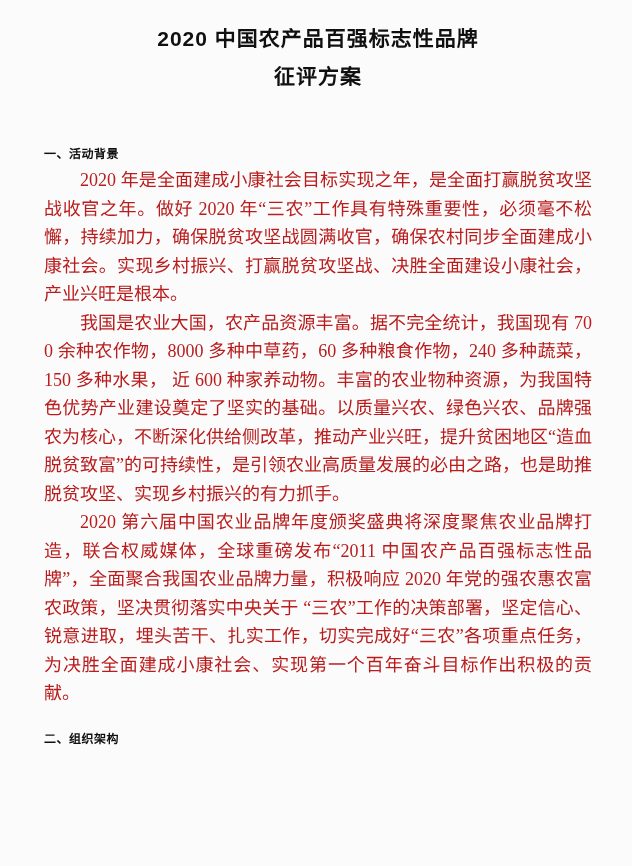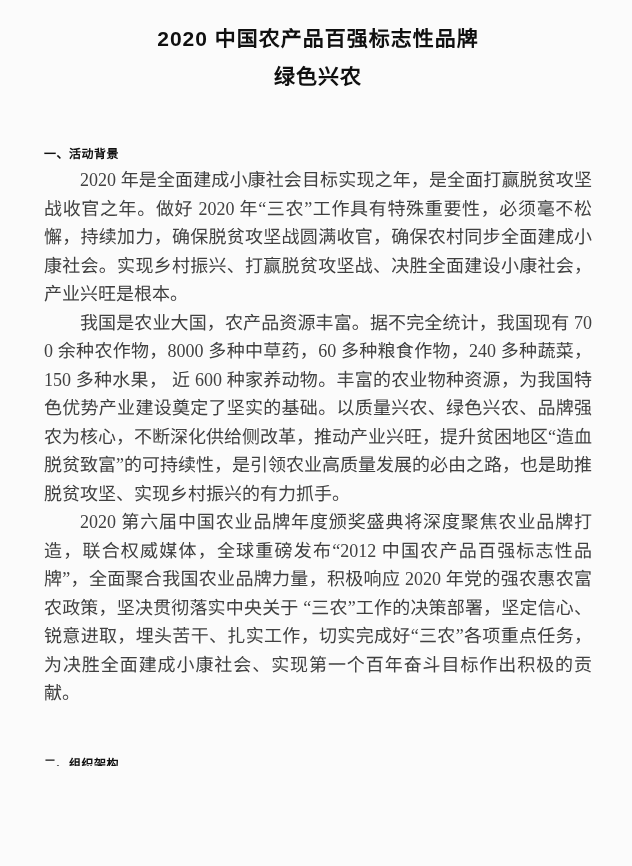--- a/index.html
+++ b/index.html
@@ -32,29 +32,29 @@
     font-weight: 700;
     font-size: 12px;
     line-height: 24px;
     color: #101010;
     letter-spacing: 0.5px;
   }
   .section-heading.first {
     margin-top: 46px;
   }
   .section-heading.second {
-    margin-top: 44px;
+    margin-top: 19px;
   }
   .body-para {
     font-family: "Liberation Serif", "DejaVu Serif", serif;
     font-size: 18px;
     line-height: 28.5px;
     text-align: justify;
     text-indent: 2em;
-    color: #404040;
+    color: #b91c1c;
     margin: 0;
     word-break: break-all;
   }
   .guide-para {
     font-family: "Liberation Serif", "DejaVu Serif", serif;
     font-size: 18px;
     line-height: 28.5px;
     text-align: justify;
     text-indent: 2em;
     color: #262626;
@@ -67,26 +67,26 @@
     color: #101010;
   }
 </style>
 </head>
 <body>
 
 <div class="page">
 
   <div class="doc-title">2020 中国农产品百强标志性品牌</div>
 
-  <div class="doc-title">绿色兴农</div>
+  <div class="doc-title">征评方案</div>
 
   <div class="section-heading first">一、活动背景</div>
 
   <p class="body-para">2020 年是全面建成小康社会目标实现之年，是全面打赢脱贫攻坚战收官之年。做好 2020 年“三农”工作具有特殊重要性，必须毫不松懈，持续加力，确保脱贫攻坚战圆满收官，确保农村同步全面建成小康社会。实现乡村振兴、打赢脱贫攻坚战、决胜全面建设小康社会，产业兴旺是根本。</p>
 
   <p class="body-para">我国是农业大国，农产品资源丰富。据不完全统计，我国现有 700 余种农作物，8000 多种中草药，60 多种粮食作物，240 多种蔬菜，150 多种水果， 近 600 种家养动物。丰富的农业物种资源，为我国特色优势产业建设奠定了坚实的基础。以质量兴农、绿色兴农、品牌强农为核心，不断深化供给侧改革，推动产业兴旺，提升贫困地区“造血脱贫致富”的可持续性，是引领农业高质量发展的必由之路，也是助推脱贫攻坚、实现乡村振兴的有力抓手。</p>
 
-  <p class="body-para">2020 第六届中国农业品牌年度颁奖盛典将深度聚焦农业品牌打造，联合权威媒体，全球重磅发布“2012 中国农产品百强标志性品牌”，全面聚合我国农业品牌力量，积极响应 2020 年党的强农惠农富农政策，坚决贯彻落实中央关于 “三农”工作的决策部署，坚定信心、锐意进取，埋头苦干、扎实工作，切实完成好“三农”各项重点任务，为决胜全面建成小康社会、实现第一个百年奋斗目标作出积极的贡献。</p>
+  <p class="body-para">2020 第六届中国农业品牌年度颁奖盛典将深度聚焦农业品牌打造，联合权威媒体，全球重磅发布“2011 中国农产品百强标志性品牌”，全面聚合我国农业品牌力量，积极响应 2020 年党的强农惠农富农政策，坚决贯彻落实中央关于 “三农”工作的决策部署，坚定信心、锐意进取，埋头苦干、扎实工作，切实完成好“三农”各项重点任务，为决胜全面建成小康社会、实现第一个百年奋斗目标作出积极的贡献。</p>
 
   <div class="section-heading second">二、组织架构</div>
 
 
 </div>
 
 </body></html>

